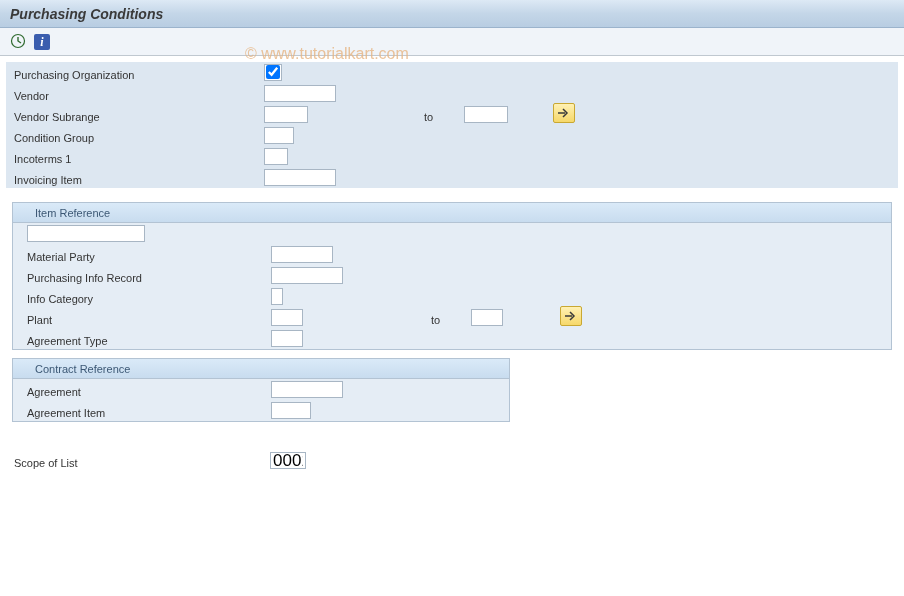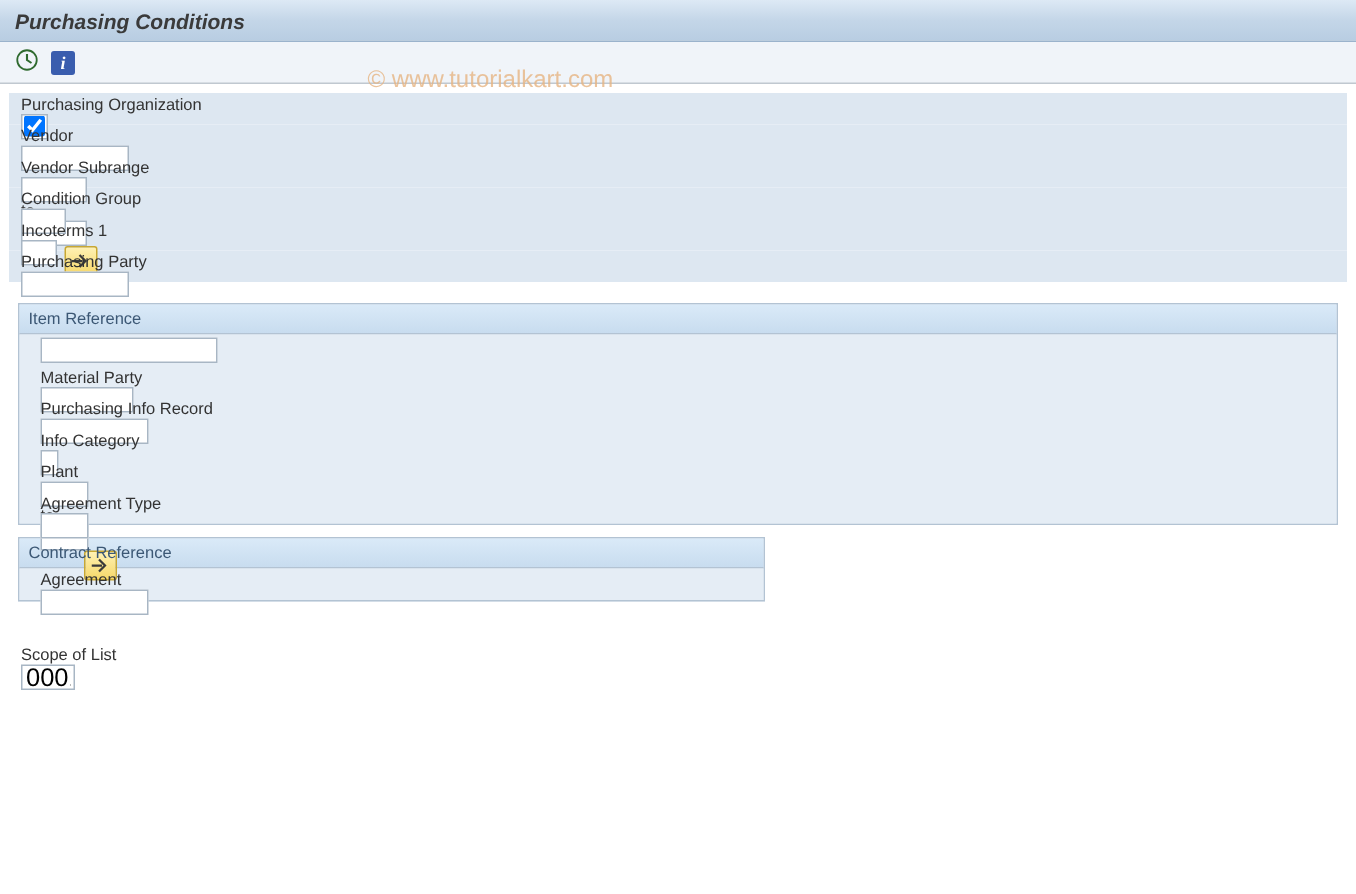--- a/index.html
+++ b/index.html
@@ -57,25 +57,24 @@
       font-size: 16px;
       color: rgba(230,180,130,0.8);
       font-weight: 500;
       pointer-events: none;
       z-index: 10;
     }
 
     .form-area { padding: 6px; }
     .row {
       display: flex;
-      align-items: flex-start;
+      align-items: flex-end;
       padding: 2px 8px;
       height: 21px;
       background: #dde7f1;
-      flex-direction: column;
     }
     .label {
       width: 250px;
       color: #333;
     }
     .cell-1 { width: 160px; display: flex; align-items: center; }
     .cell-2 { width: 40px; color:#333; }
     .cell-3 { width: 60px; display: flex; align-items: center; }
     .cell-4 { width: 80px; display: flex; align-items: center; justify-content: center;}
     input[type="text"] {
@@ -115,21 +114,21 @@
       border: 1px solid #b3c3d3;
       margin: 0 6px;
       background: #e5edf5;
     }
     .groupbox-full { width: 880px;}
     .groupbox-half { width: 498px;}
     .groupbox-header {
       background: linear-gradient(to bottom, #daeaf8, #c8dcef);
       height: 20px;
       line-height: 20px;
-      padding-left: 6px;
+      padding-left: 22px;
       color: #3c5875;
       border-bottom: 1px solid #b3c3d3;
     }
     .groupbox .row {
       background: #e5edf5;
       padding-left: 14px;
     }
     .groupbox .label { width: 244px; }
     
     .scope-row {
@@ -198,21 +197,21 @@
         <input type="text" style="width: 30px;" value="">
       </div>
   </div>
   <div class="row">
     <div class="label">Incoterms 1</div>
     <div class="cell-1">
         <input type="text" style="width: 24px;" value="">
       </div>
   </div>
   <div class="row">
-    <div class="label">Purchasing Party</div>
+    <div class="label">Invoicing Item</div>
     <div class="cell-1">
         <input type="text" style="width: 72px;" value="">
       </div>
   </div>
 
   <div class="section-break"></div>
 
   <div class="groupbox groupbox-full">
     <div class="groupbox-header">Item Reference</div>
     <div class="row">
@@ -266,20 +265,26 @@
   <div class="section-break" style="height:8px"></div>
 
   <div class="groupbox groupbox-half">
     <div class="groupbox-header">Contract Reference</div>
     <div class="row">
       <div class="label">Agreement</div>
       <div class="cell-1">
           <input type="text" style="width: 72px;" value="">
         </div>
     </div>
+    <div class="row">
+      <div class="label">Agreement Item</div>
+      <div class="cell-1">
+          <input type="text" style="width: 40px;" value="">
+        </div>
+    </div>
   </div>
 
   <div class="section-break" style="height:28px"></div>
 
   <div class="row scope-row">
     <div class="label" style="width:256px">Scope of List</div>
     <div><input type="text" style="width: 36px;" value="0001"></div>
   </div>
 
 </div>

